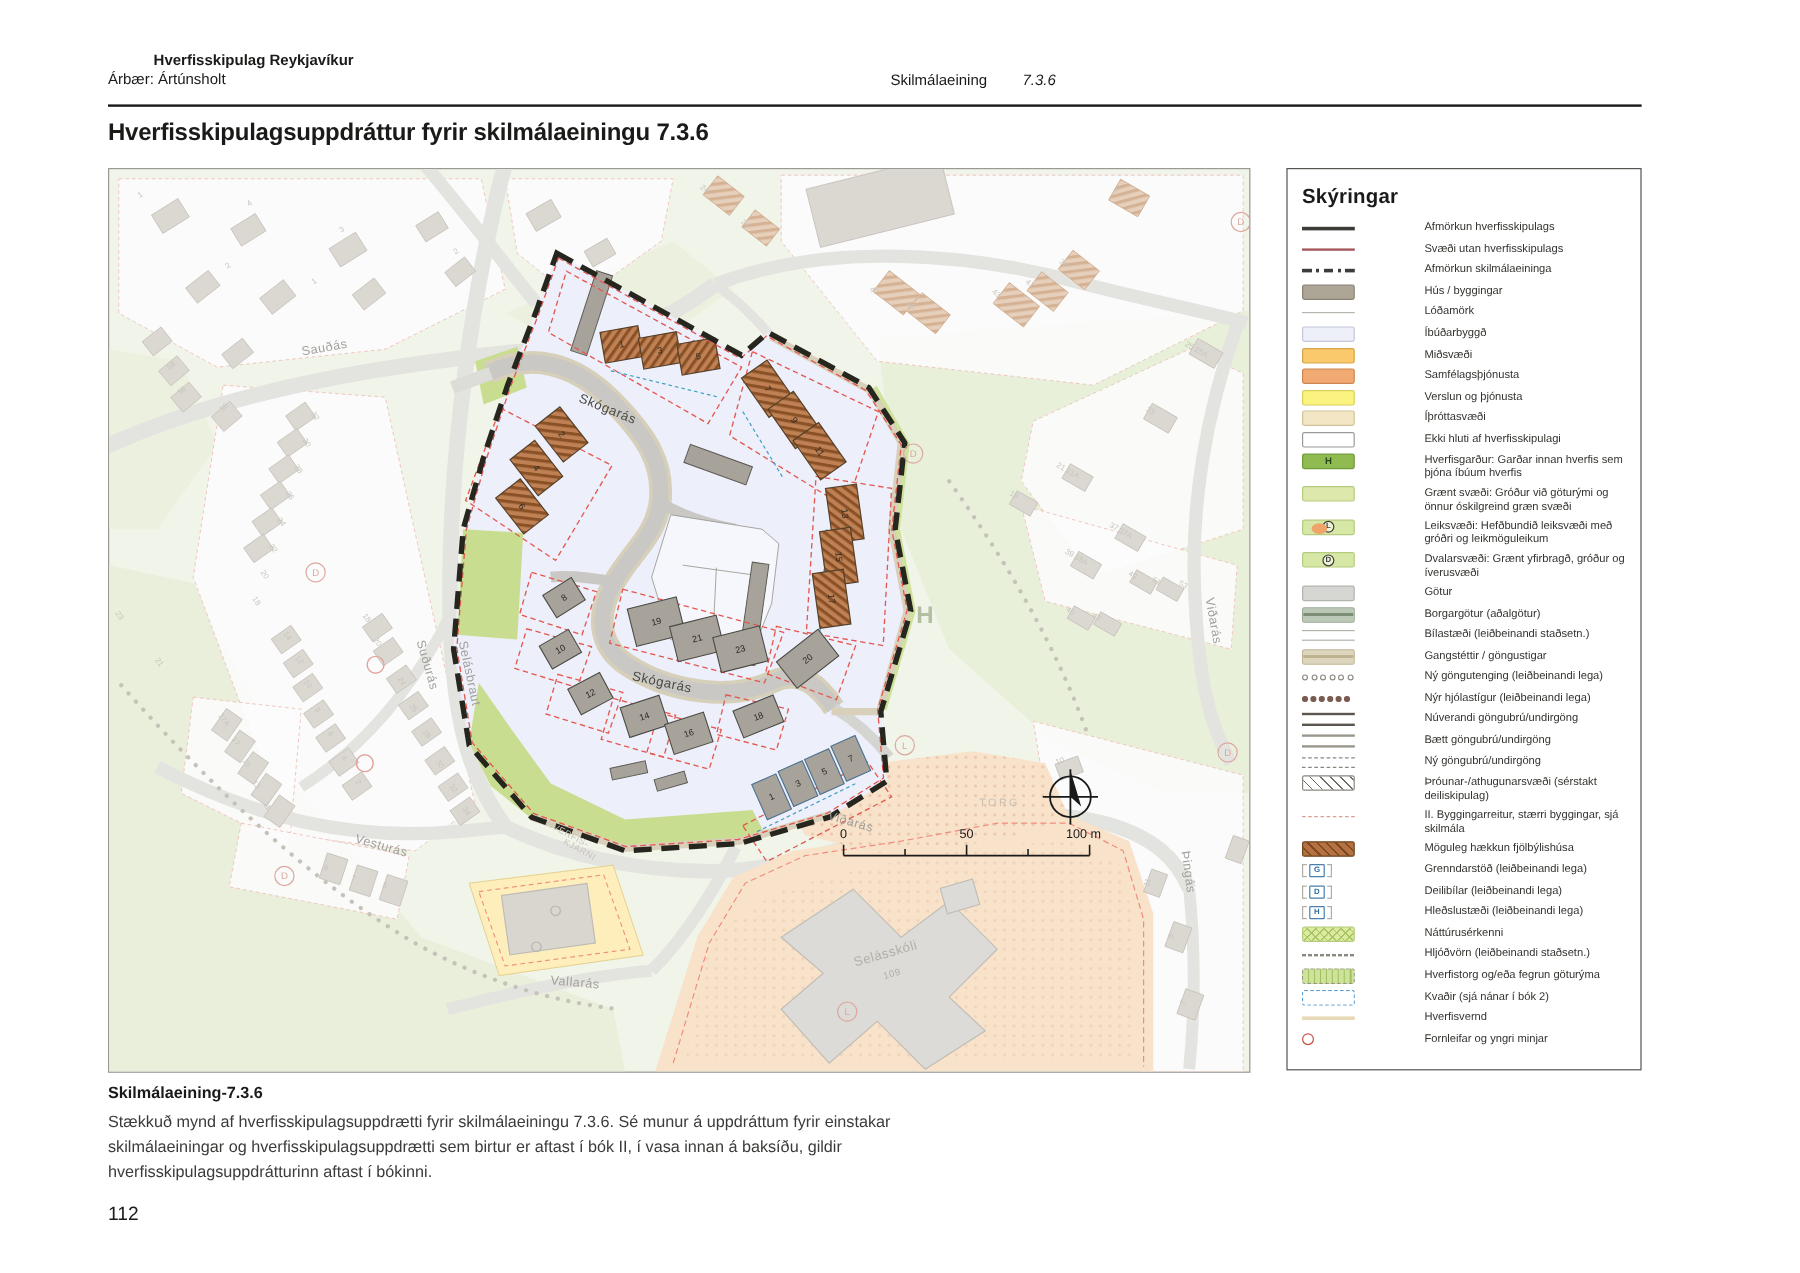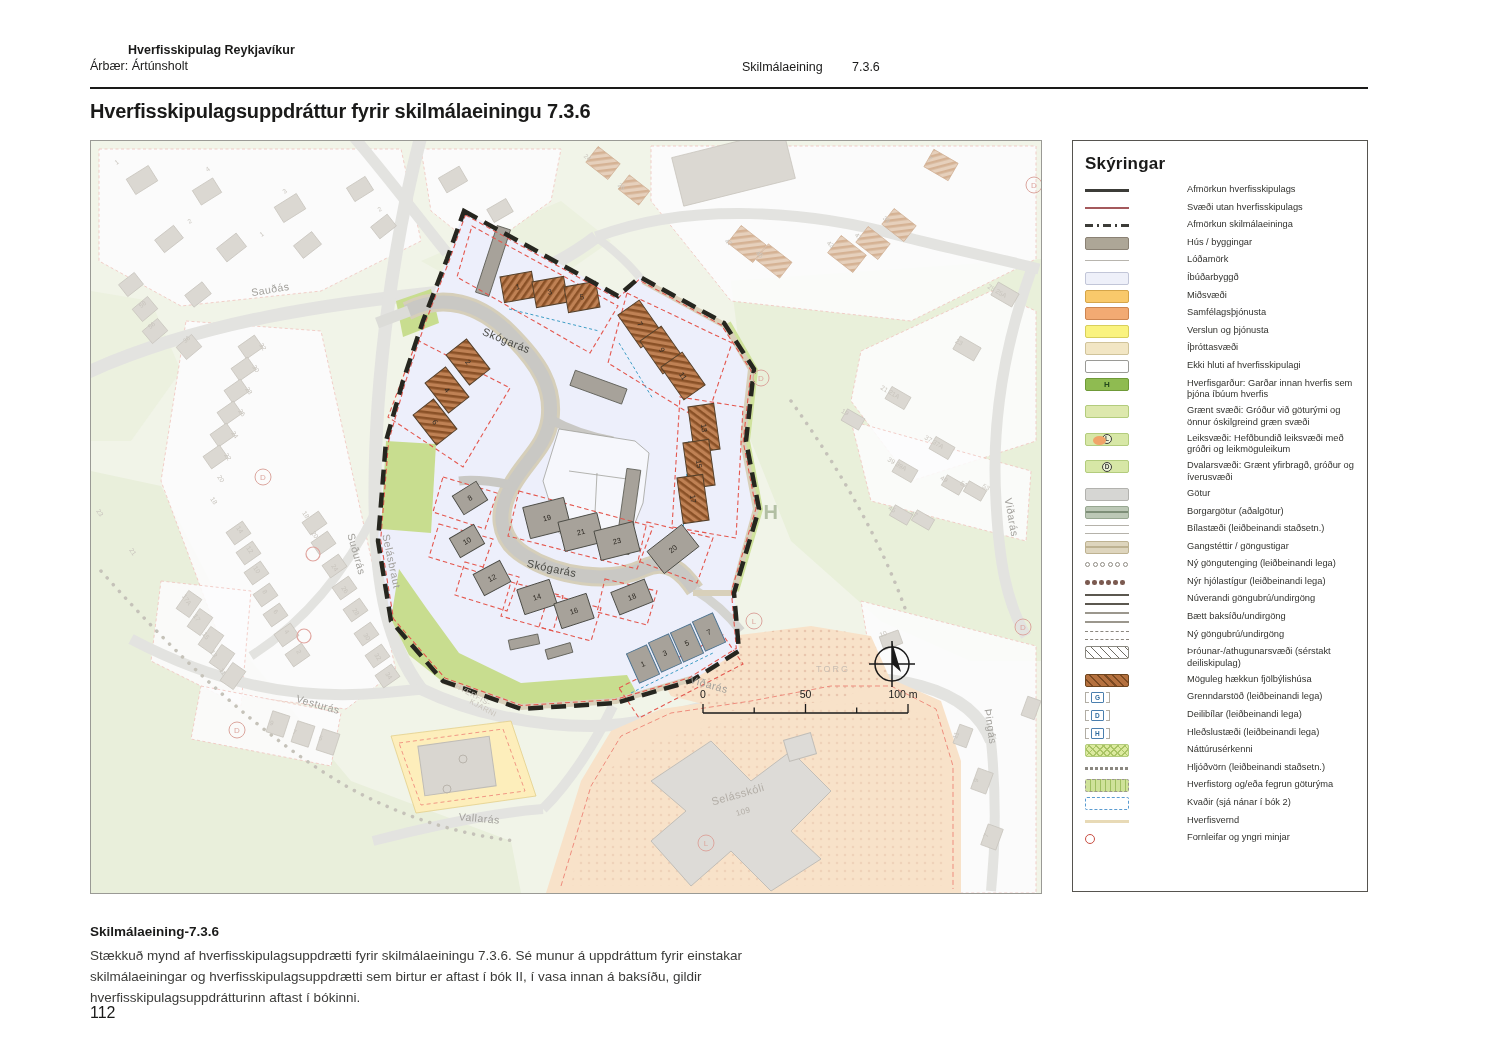--- a/index.html
+++ b/index.html
@@ -2,21 +2,21 @@
 <html><head>
 <meta charset="utf-8">
 <style>
   html,body{margin:0;padding:0;background:#ffffff;}
   body{font-family:"Liberation Sans",sans-serif;color:#1a1a19;}
   .page{position:relative;width:1500px;height:1061px;background:#fff;overflow:hidden;}
 
   .hdr{position:absolute;left:90px;top:42px;font-size:12.5px;line-height:16px;}
   .hdr .b{font-weight:bold;padding-left:38px;}
   .hdr-right{position:absolute;left:742px;top:60px;font-size:12.5px;}
-  .hdr-right .val{position:absolute;left:110px;top:0;}
+  .hdr-right .val{position:absolute;left:110px;top:0;font-style:italic;}
   .rule{position:absolute;left:90px;top:87px;width:1278px;height:2px;background:#1a1a19;}
   .doc-title{position:absolute;left:90px;top:100px;font-size:20px;font-weight:bold;letter-spacing:-0.2px;}
 
   .map-wrap{position:absolute;left:90px;top:140px;width:950px;height:752px;}
   .map-wrap svg{display:block;background:#f1f4e8;border:1px solid #9a9a95;}
   svg text{font-family:"Liberation Sans",sans-serif;}
 
   .legend{position:absolute;left:1072px;top:140px;width:296px;height:752px;border:1px solid #56544f;background:#fff;box-sizing:border-box;padding:13px 12px 8px 12px;}
   .legend h3{margin:0 0 9px 0;font-size:17px;letter-spacing:0.2px;}
   .lg-item{display:flex;align-items:flex-start;margin-bottom:3.6px;min-height:13px;}
@@ -31,21 +31,21 @@
   .dotrow{display:flex;gap:2.5px;align-items:center;}
   .dotrow i{width:4.5px;height:4.5px;border-radius:50%;display:block;}
   .dotrow.open i{border:1px solid #8f8c84;background:#fff;box-sizing:border-box;width:5px;height:5px;}
   .dotrow.fill i{background:#7b5a50;}
   .ib{display:flex;align-items:center;gap:2px;}
   .ib .brL{width:3px;height:9px;border:1px solid #b1ada4;border-right:none;}
   .ib .brR{width:3px;height:9px;border:1px solid #b1ada4;border-left:none;}
   .ib .box{border:1px solid #4a7fae;color:#2f6ca0;background:#fff;font-size:6.5px;font-weight:bold;padding:0 3px;line-height:9px;border-radius:1px;}
   .circred{width:10px;height:10px;border:1.6px solid #c94f43;border-radius:50%;box-sizing:border-box;}
 
-  .caption{position:absolute;left:90px;top:903px;width:690px;margin-top:21px;}
+  .caption{position:absolute;left:90px;top:903px;width:690px;}
   .caption h4{margin:0 0 6px 0;font-size:13.5px;}
   .caption p{margin:0;font-size:13.5px;line-height:21px;color:#3b3b39;}
   .pagenum{position:absolute;left:90px;top:1004px;font-size:16px;}
 </style>
 </head>
 <body>
 
 <div class="page">
 
   <div class="hdr">
@@ -604,35 +604,43 @@
             </div>
           </div>
           <div class="lg-label">Núverandi göngubrú/undirgöng</div>
         </div>
         <div class="lg-item">
           <div class="swcol">
             <div class="lnwrap">
               <div style="height: 7px; border-top: 2px solid rgb(155, 151, 141); border-bottom: 2px solid rgb(155, 151, 141);"></div>
             </div>
           </div>
-          <div class="lg-label">Bætt baksíðu/undirgöng</div>
+          <div class="lg-label">Bætt göngubrú/undirgöng</div>
         </div>
         <div class="lg-item">
           <div class="swcol">
             <div class="lnwrap">
               <div style="height: 7px; border-top: 1.5px dashed rgb(138, 134, 126); border-bottom: 1.5px dashed rgb(138, 134, 126);"></div>
             </div>
           </div>
           <div class="lg-label">Ný göngubrú/undirgöng</div>
         </div>
         <div class="lg-item">
           <div class="swcol">
             <div class="sw" style="border-color: rgb(138, 136, 128); background: repeating-linear-gradient(45deg, transparent 0px, transparent 5px, rgb(111, 108, 100) 5px, rgb(111, 108, 100) 6px), rgb(255, 255, 255);"></div>
           </div>
           <div class="lg-label">Þróunar-/athugunarsvæði (sérstakt deiliskipulag)</div>
+        </div>
+        <div class="lg-item">
+          <div class="swcol">
+            <div class="lnwrap">
+              <div style="height: 0px; border-top: 1.6px dashed rgb(217, 159, 149);"></div>
+            </div>
+          </div>
+          <div class="lg-label">II. Byggingarreitur, stærri byggingar, sjá skilmála</div>
         </div>
         <div class="lg-item">
           <div class="swcol">
             <div class="sw" style="border-color: rgb(110, 69, 31); background: repeating-linear-gradient(45deg, transparent 0px, transparent 4px, rgb(124, 74, 34) 4px, rgb(124, 74, 34) 5.5px), rgb(181, 113, 63);"></div>
           </div>
           <div class="lg-label">Möguleg hækkun fjölbýlishúsa</div>
         </div>
         <div class="lg-item">
           <div class="swcol">
             <div class="ib">

